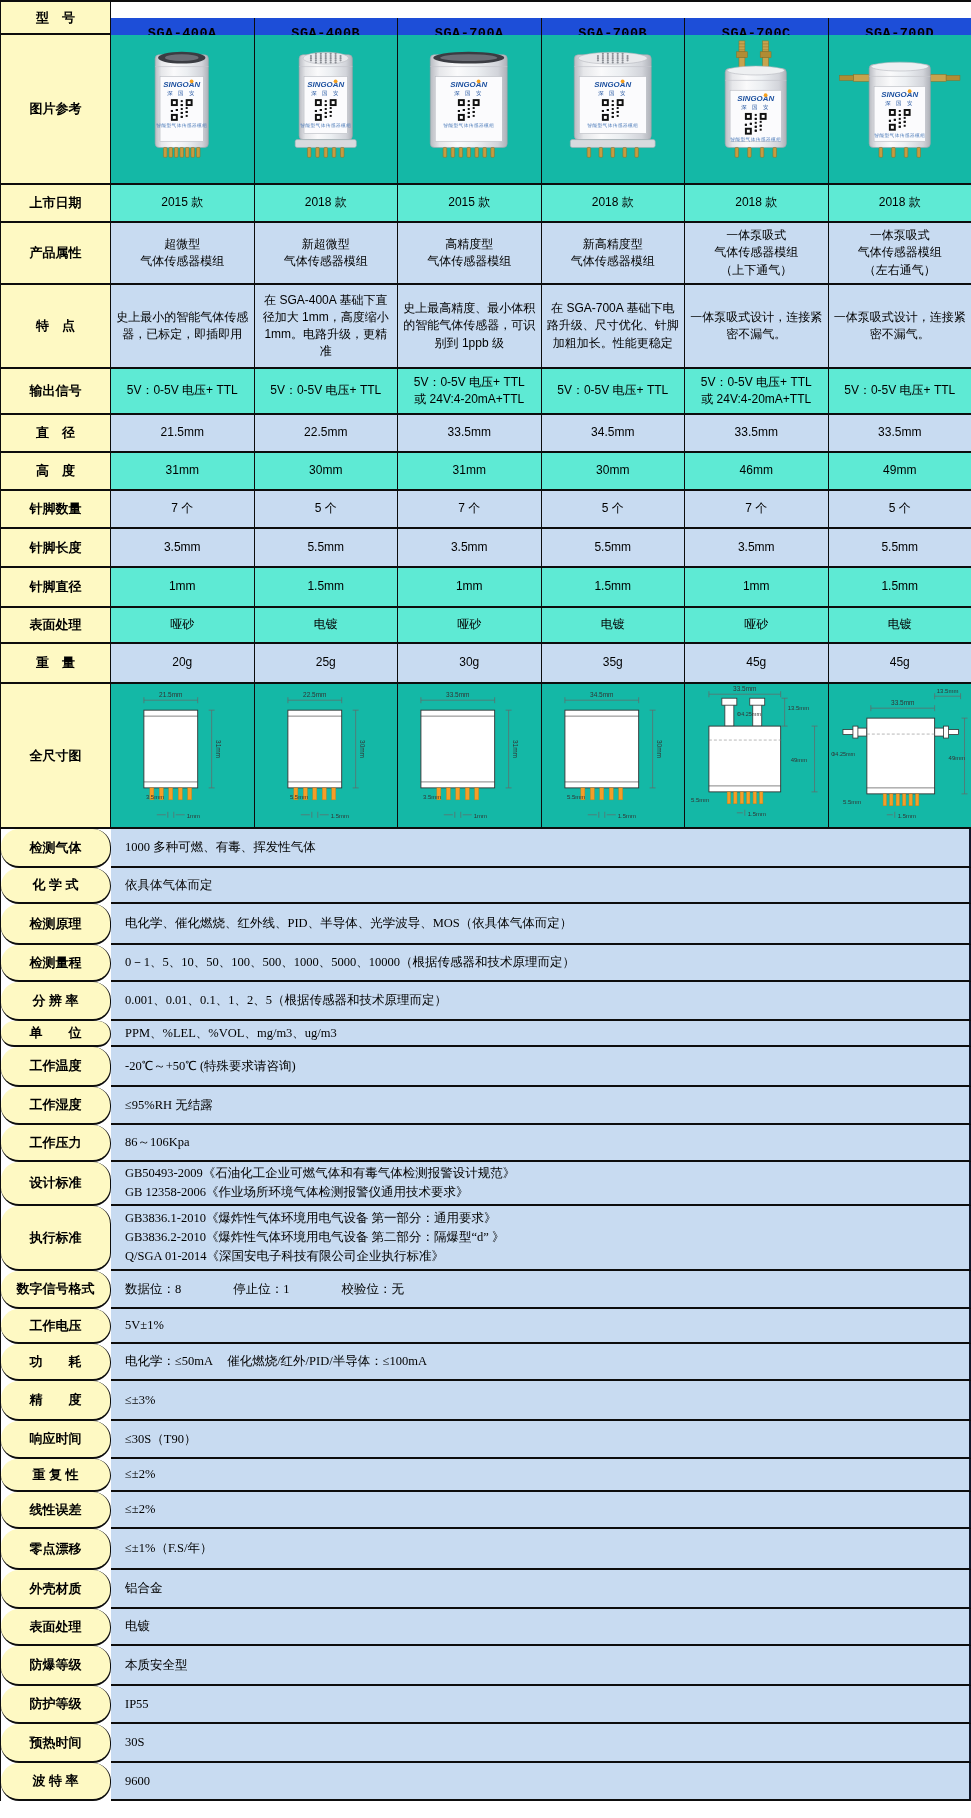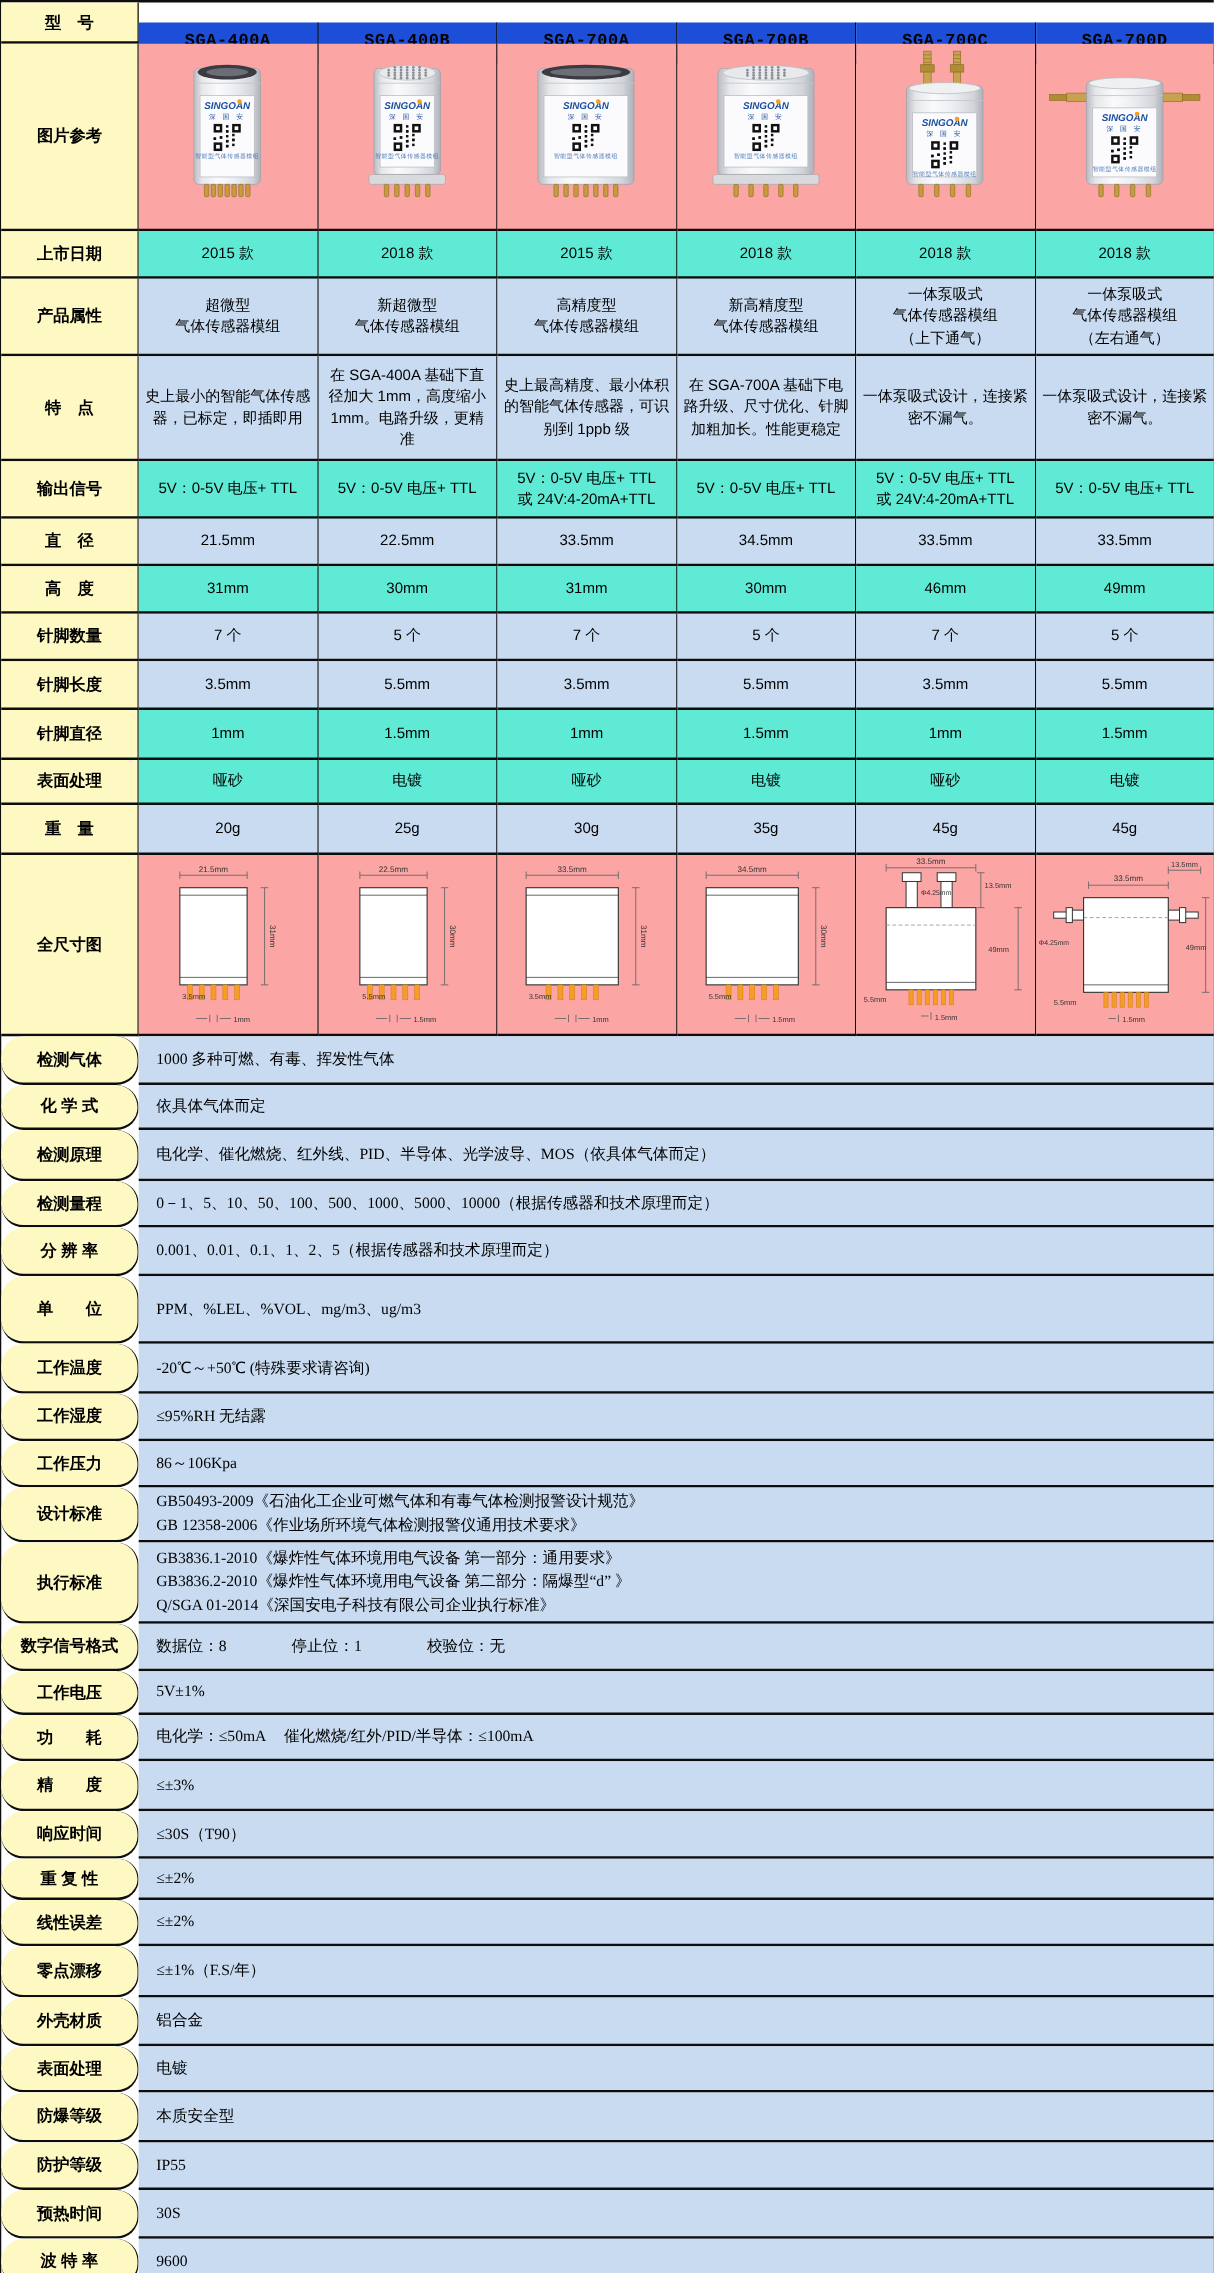--- a/index.html
+++ b/index.html
@@ -7,25 +7,25 @@
          font-family:"Liberation Sans",sans-serif;color:#000;}
   .grid{display:grid;grid-template-columns:110px repeat(6,1fr);
         grid-template-rows:33px 150px 38px 62px 84px 46px 38px 38px 38px 39px 40px 36px 40px 145px;}
   .cell{box-sizing:border-box;height:100%;border-right:1px solid #0d0d0d;border-bottom:2px solid #0d0d0d;
         display:flex;align-items:center;justify-content:center;text-align:center;overflow:hidden;}
   .lbl{background:#fef9c3;font-weight:bold;font-size:13px;}
   .mhead{background:#1d4ed8;font-weight:bold;font-size:13.5px;font-family:Liberation Mono, monospace;letter-spacing:.5px;margin-top:16px;}
   .va{background:#c8dbf1;}
   .vb{background:#5eead4;}
   .val{font-size:12px;line-height:1.42;white-space:pre-line;padding:2px 5px;}
-  .photo,.diag{background:#fca5a5;padding:0;}
+  .photo,.diag{background:#14b8a6;padding:0;}
   .frow{display:flex;box-sizing:border-box;width:100%;}
   .flbl{width:110px;flex:0 0 110px;border-radius:18px;}
   .fval{flex:1;display:flex;align-items:center;background:#c8dbf1;box-sizing:border-box;
-        border-right:1px solid #0f172a;border-bottom:2px solid #0d0d0d;
+        border-right:3px solid #0f172a;border-bottom:2px solid #0d0d0d;
         font-family:"Liberation Serif",serif;font-size:12.5px;line-height:1.5;
         padding-left:14px;white-space:pre-line;text-align:left;}
   svg{display:block;}
 </style>
 </head>
 <body>
 
 <div class="table">
   <div class="grid" id="top-grid">
       <div class="cell lbl">型　号</div>
@@ -691,21 +691,21 @@
         <div class="fval">电化学、催化燃烧、红外线、PID、半导体、光学波导、MOS（依具体气体而定）</div>
       </div>
       <div class="frow" style="height:37px">
         <div class="cell lbl flbl">检测量程</div>
         <div class="fval">0－1、5、10、50、100、500、1000、5000、10000（根据传感器和技术原理而定）</div>
       </div>
       <div class="frow" style="height:39px">
         <div class="cell lbl flbl">分 辨 率</div>
         <div class="fval">0.001、0.01、0.1、1、2、5（根据传感器和技术原理而定）</div>
       </div>
-      <div class="frow" style="height:54px">
+      <div class="frow" style="height:26px">
         <div class="cell lbl flbl">单　　位</div>
         <div class="fval">PPM、%LEL、%VOL、mg/m3、ug/m3</div>
       </div>
       <div class="frow" style="height:40px">
         <div class="cell lbl flbl">工作温度</div>
         <div class="fval">-20℃～+50℃ (特殊要求请咨询)</div>
       </div>
       <div class="frow" style="height:38px">
         <div class="cell lbl flbl">工作湿度</div>
         <div class="fval">≤95%RH 无结露</div>

